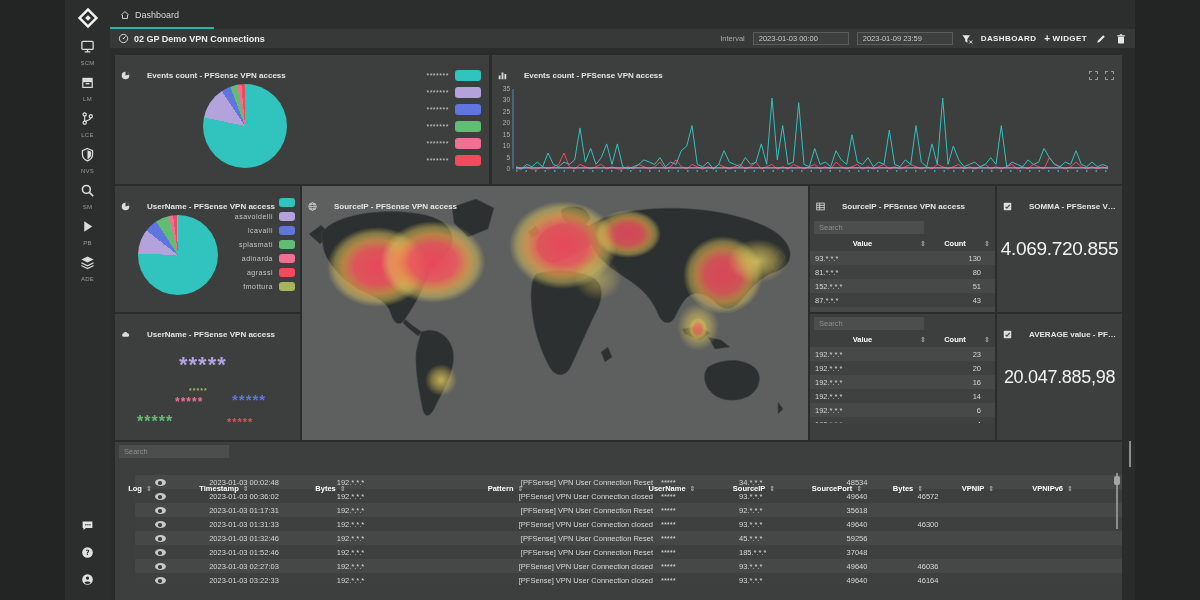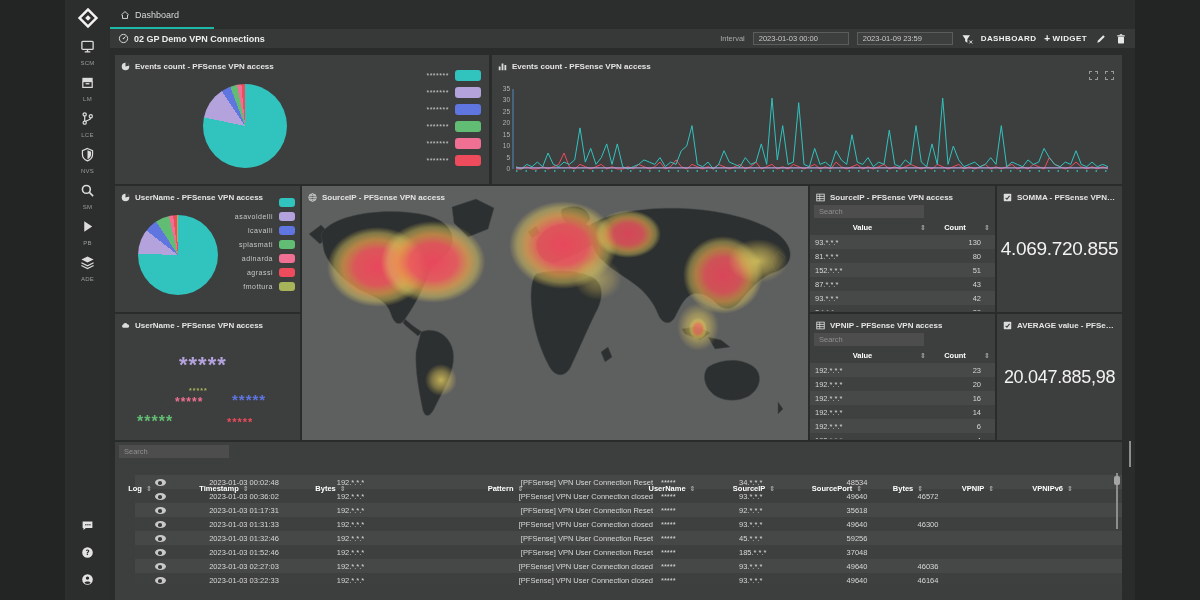--- a/index.html
+++ b/index.html
@@ -25,21 +25,21 @@
   .toolbar { height:19px; background:#373838; display:flex; padding:0 8px; gap:6px; }
   .tb-title { font-size:9px; font-weight:bold; color:#eee; display:flex; align-items:center; gap:5px; white-space:nowrap; }
   .tb-right { margin-left:auto; display:flex; align-items:center; gap:8px; }
   .tb-interval { font-size:7.5px; color:#aaa; }
   .tb-date { width:96px; height:13px; background:#3d3e3e; border:1px solid #5c5c5c; color:#c9c9c9; font-size:7.5px; padding:0 5px; font-family:inherit; }
   .tb-btn { font-size:8px; font-weight:bold; color:#f0f0f0; letter-spacing:.4px; background:none; border:none; cursor:pointer; font-family:inherit; display:flex; align-items:center; gap:2px; }
   .tb-ic { width:12px; height:12px; cursor:pointer; }
 
   .content { position:relative; height:552px; }
   .widget { position:absolute; background:#3d3e3e; overflow:hidden; }
-  .whead { height:16px; display:flex; align-items:flex-end; gap:5px; padding:0 6px; }
+  .whead { height:16px; display:flex; align-items:flex-start; gap:17px; padding:16px 6px; }
   .wtitle { font-size:8px; font-weight:bold; color:#e4e4e4; white-space:nowrap; overflow:hidden; text-overflow:ellipsis; }
   .wicon svg { width:9px; height:9px; display:block; }
 
   
   .pie { border-radius:50%; position:absolute; }
   .legend-row { display:flex; align-items:center; justify-content:flex-end; gap:6px; margin-bottom:6px; }
   .legend-label { font-size:7px; color:#c7c7c7; letter-spacing:.5px; }
   .legend-swatch { border-radius:3px; flex:0 0 auto; }
   #legA .legend-swatch { width:26px; height:11px; }
   #legC .legend-swatch { width:16px; height:9px; }
@@ -461,29 +461,20 @@
               <rect x="1" y="1" width="10" height="10" rx="1" fill="#dcdcdc"></rect>
               <path d="M3.5,6.5 L5.2,8.2 L8.8,3.8" fill="none" stroke="#3d3e3e" stroke-width="1.4"></path>
             </svg>
           </span>
         <span class="wtitle">SOMMA - PFSense VPN access</span>
       </header>
       <div class="bignum">4.069.720.855</div>
     </section>
 
     <section class="widget" style="left:700px;top:266px;width:185px;height:126px;">
-      <header class="whead">
-        <span class="wicon">
-            <svg viewBox="0 0 12 12">
-              <rect x="1" y="1.5" width="10" height="9" fill="none" stroke="#dcdcdc" stroke-width="1.1"></rect>
-              <path d="M1,4.5 H11 M1,7.5 H11 M5,1.5 V10.5" stroke="#dcdcdc" stroke-width="1.1"></path>
-            </svg>
-          </span>
-        <span class="wtitle">VPNIP - PFSense VPN access</span>
-      </header>
       <input class="search-box" placeholder="Search" style="">
       <div class="mt-head">
         <span class="c1">Value</span>
           <span class="sort">⇕</span>
         <span class="c2">Count</span>
           <span class="sort">⇕</span>
       </div>
       <div style="overflow:hidden;height:76px;">
           <div class="mt-row">
             <span class="v">192.*.*.*</span>

